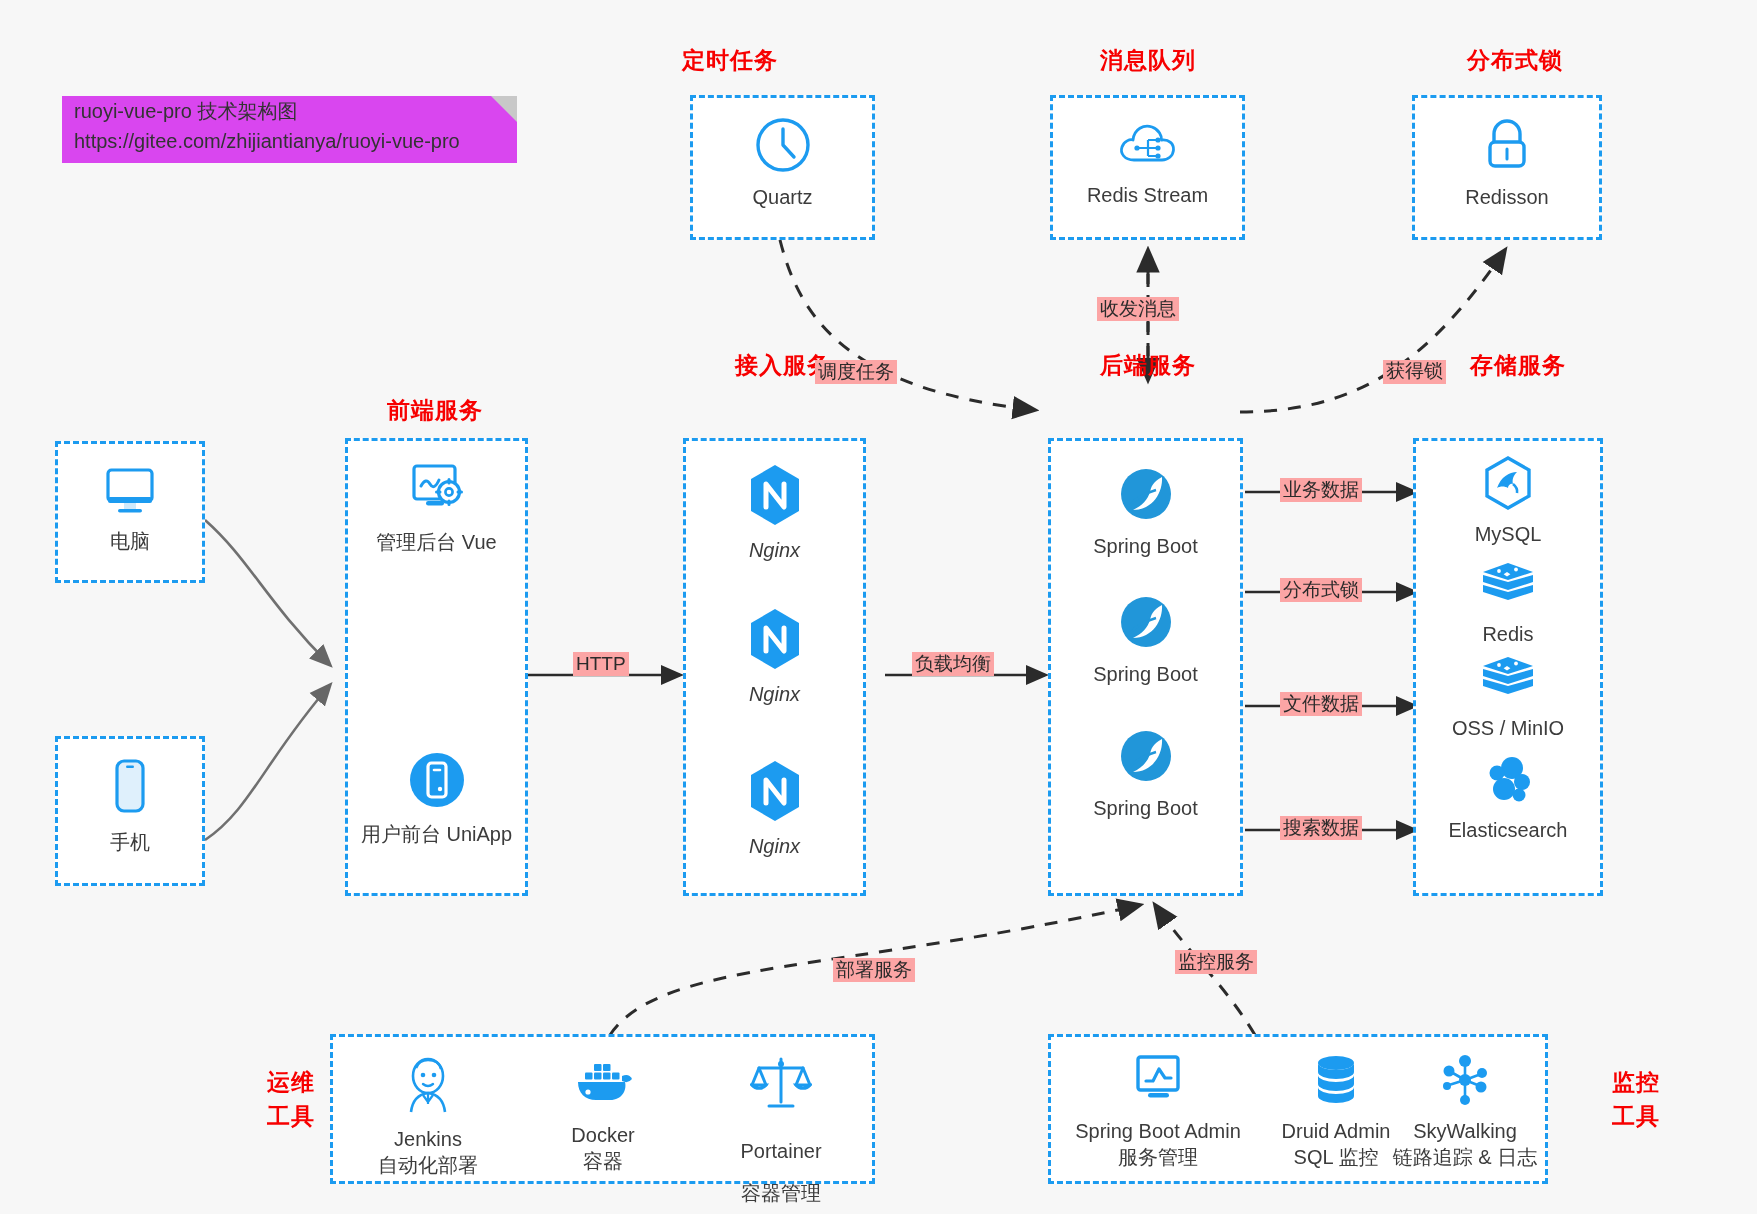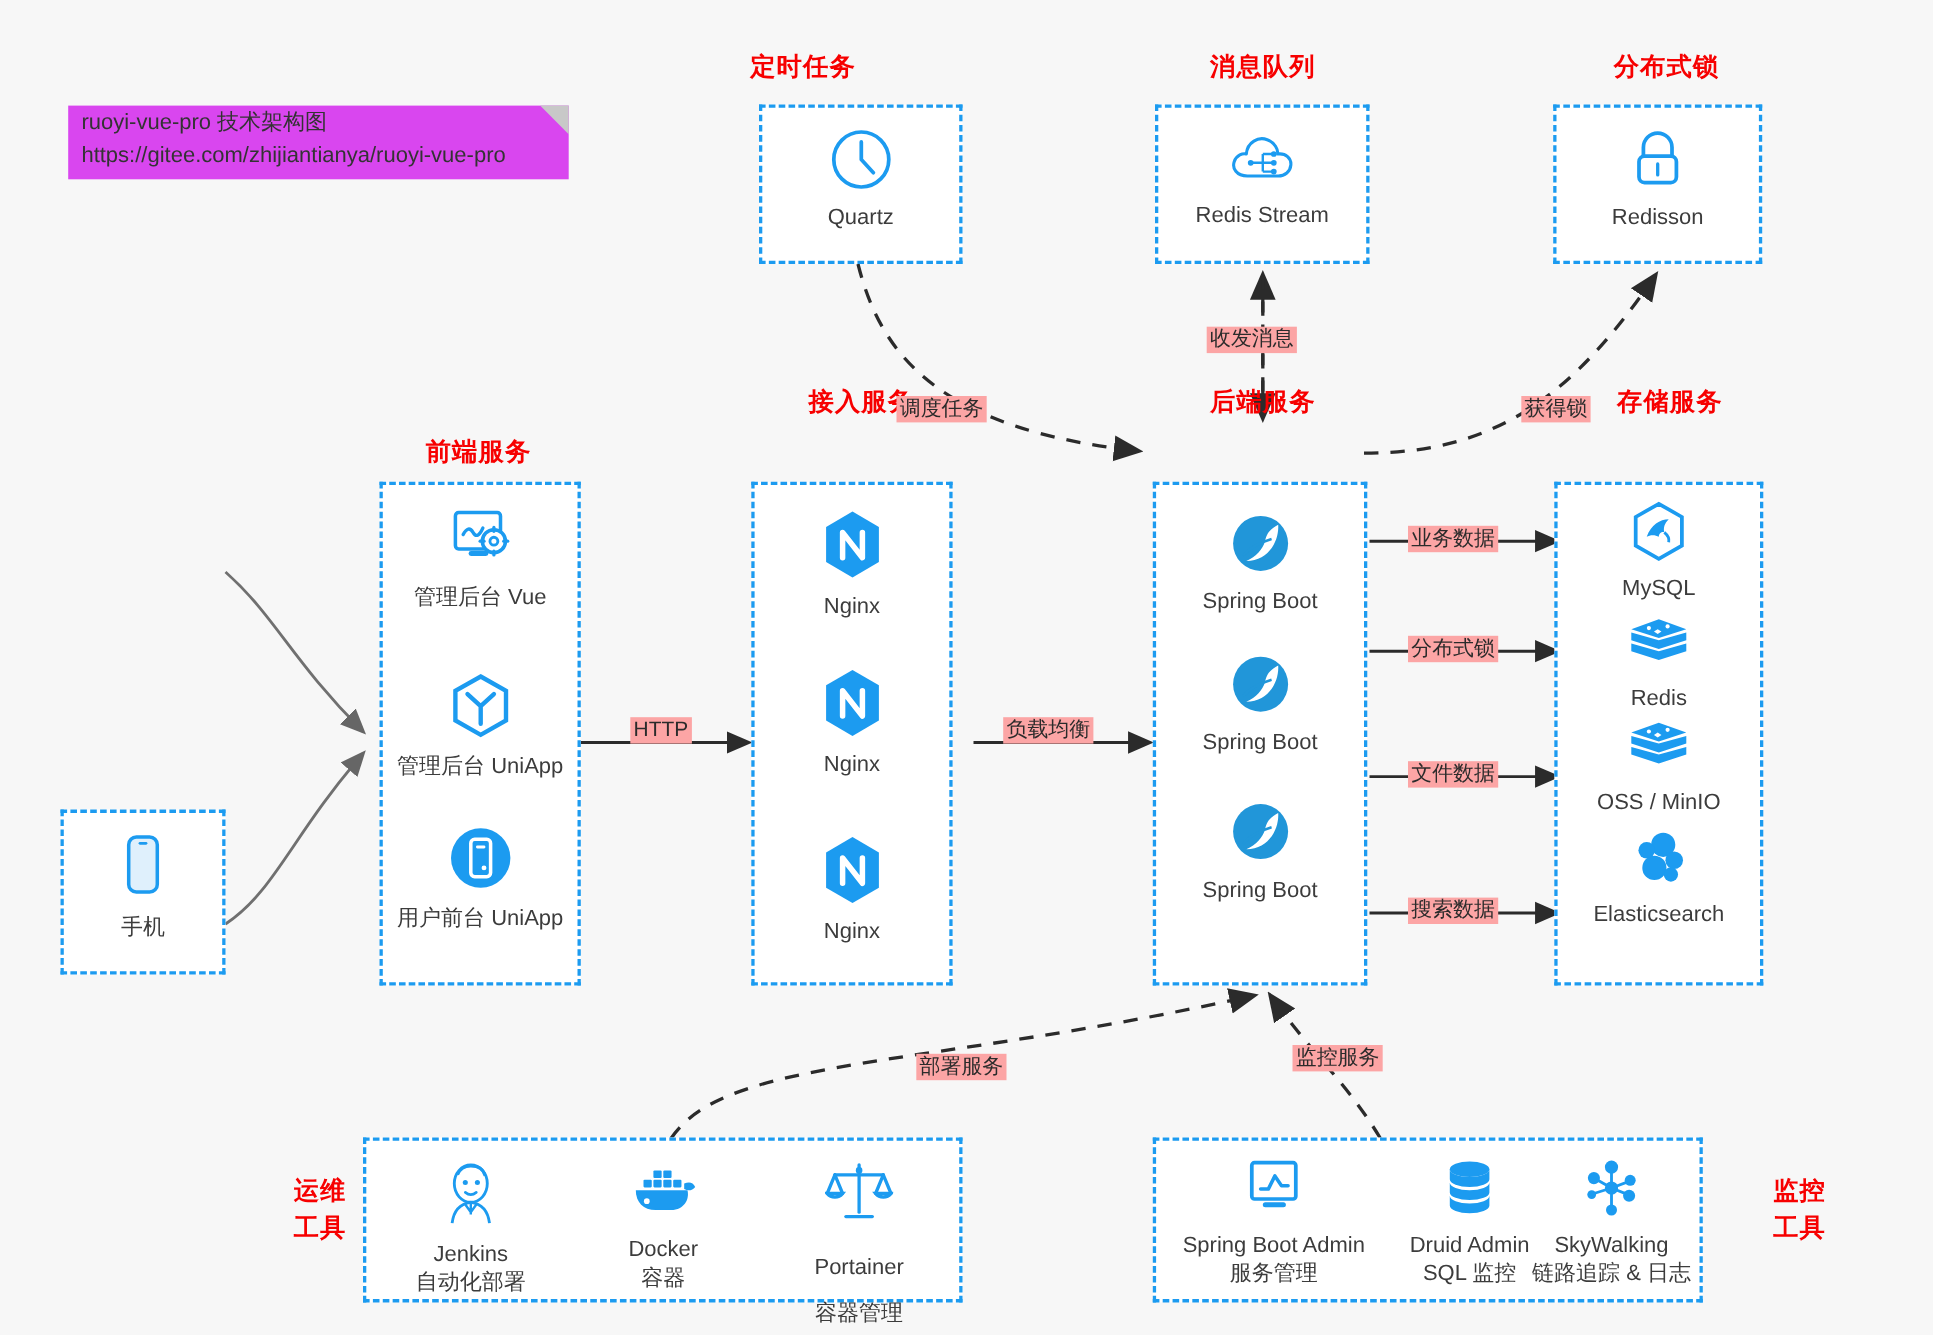--- a/index.html
+++ b/index.html
@@ -147,20 +147,33 @@
       </span>
       <span class="lbl">Redisson</span>
     </div>
   </div>
 
   <div class="gtitle" style="left:345px;top:350px;width:180px;margin-top:45px;">前端服务</div>
   <div class="gtitle" style="left:693px;top:350px;width:180px;">接入服务</div>
   <div class="gtitle" style="left:1058px;top:350px;width:180px;">后端服务</div>
   <div class="gtitle" style="left:1428px;top:350px;width:180px;">存储服务</div>
 
+  <div class="box" style="left:55px;top:441px;width:150px;height:142px;">
+    <div class="node" style="left:0;top:20px;width:144px;">
+      <span class="ico">
+        <svg width="58" height="54" viewBox="0 0 58 54">
+          <rect x="7" y="6" width="44" height="31" rx="3.5" fill="none" stroke="#1c9bf0" stroke-width="3.2"></rect>
+          <rect x="7" y="33" width="44" height="6" rx="2" fill="#1c9bf0"></rect>
+          <rect x="23" y="39" width="12" height="7" fill="#cfe9fb"></rect>
+          <rect x="17" y="45" width="24" height="3.6" rx="1.8" fill="#1c9bf0"></rect>
+        </svg>
+      </span>
+      <span class="lbl">电脑</span>
+    </div>
+  </div>
 
   <div class="box" style="left:55px;top:736px;width:150px;height:150px;">
     <div class="node" style="left:0;top:18px;width:144px;">
       <span class="ico">
         <svg width="44" height="62" viewBox="0 0 44 62">
           <rect x="9" y="4" width="26" height="50" rx="7" fill="#dff0fc" stroke="#1c9bf0" stroke-width="3.2"></rect>
           <rect x="18" y="8.5" width="8" height="2.4" rx="1.2" fill="#1c9bf0"></rect>
         </svg>
       </span>
       <span class="lbl">手机</span>
@@ -180,44 +193,35 @@
             <path d="M43 18.5 L43 22"></path>
               <path d="M43 40 L43 43.5"></path>
             <path d="M30.5 31 L34 31"></path>
               <path d="M52 31 L55.5 31"></path>
           </g>
         </svg>
       </span>
       <span class="lbl">管理后台 Vue</span>
     </div>
 
-    <div class="node" style="left:0;top:170px;width:177px;">
-      <span class="ico">
-        <svg width="62" height="62" viewBox="0 0 62 62">
-          <path d="M31 4 L54 17 L54 44 L31 57 L8 44 L8 17 Z" fill="none" stroke="#1c9bf0" stroke-width="4"></path>
-          <path d="M19 20 L31 31 L43 20 M31 31 L31 47" fill="none" stroke="#1c9bf0" stroke-width="4" stroke-linecap="round" stroke-linejoin="round"></path>
-        </svg>
-      </span>
-      <span class="lbl">管理后台 UniApp</span>
-    </div>
 
     <div class="node" style="left:0;top:308px;width:177px;">
       <span class="ico">
         <svg width="62" height="62" viewBox="0 0 62 62">
           <circle cx="31" cy="31" r="27" fill="#1c9bf0"></circle>
           <rect x="22" y="14" width="18" height="34" rx="3.5" fill="none" stroke="#fff" stroke-width="3.2"></rect>
           <path d="M28 21 L34 21" stroke="#fff" stroke-width="2.6" stroke-linecap="round"></path>
           <circle cx="34" cy="40" r="2.2" fill="#fff"></circle>
         </svg>
       </span>
       <span class="lbl">用户前台 UniApp</span>
     </div>
   </div>
 
-  <div class="box" style="left:683px;top:438px;width:183px;height:458px;">
+  <div class="box" style="left:683px;top:438px;width:183px;height:458px;font-style:italic;">
     <div class="node" style="left:0;top:22px;width:177px;">
       <span class="ico">
         <svg width="58" height="64" viewBox="0 0 58 64">
           <path d="M29 2 L53 16 L53 48 L29 62 L5 48 L5 16 Z" fill="#1c9bf0"></path>
           <path d="M20 44 L20 21 L38 44 L38 21" fill="none" stroke="#fff" stroke-width="5" stroke-linecap="round" stroke-linejoin="round"></path>
         </svg>
       </span>
       <span class="lbl">Nginx</span>
     </div>
     <div class="node" style="left:0;top:166px;width:177px;">

